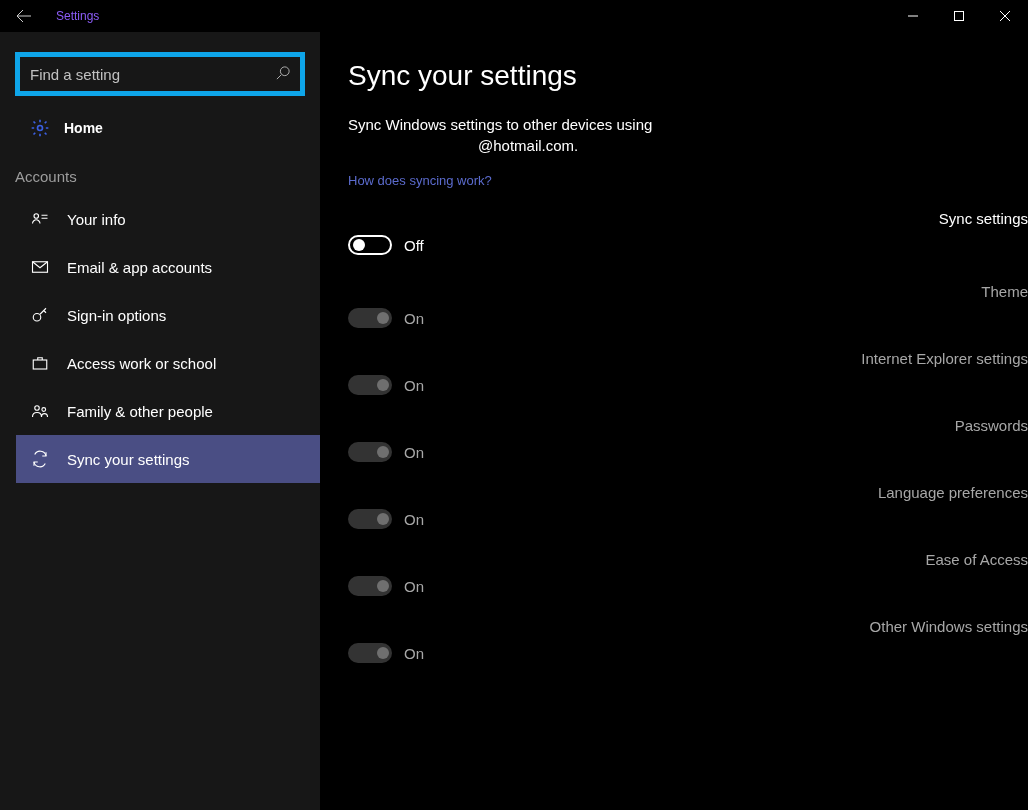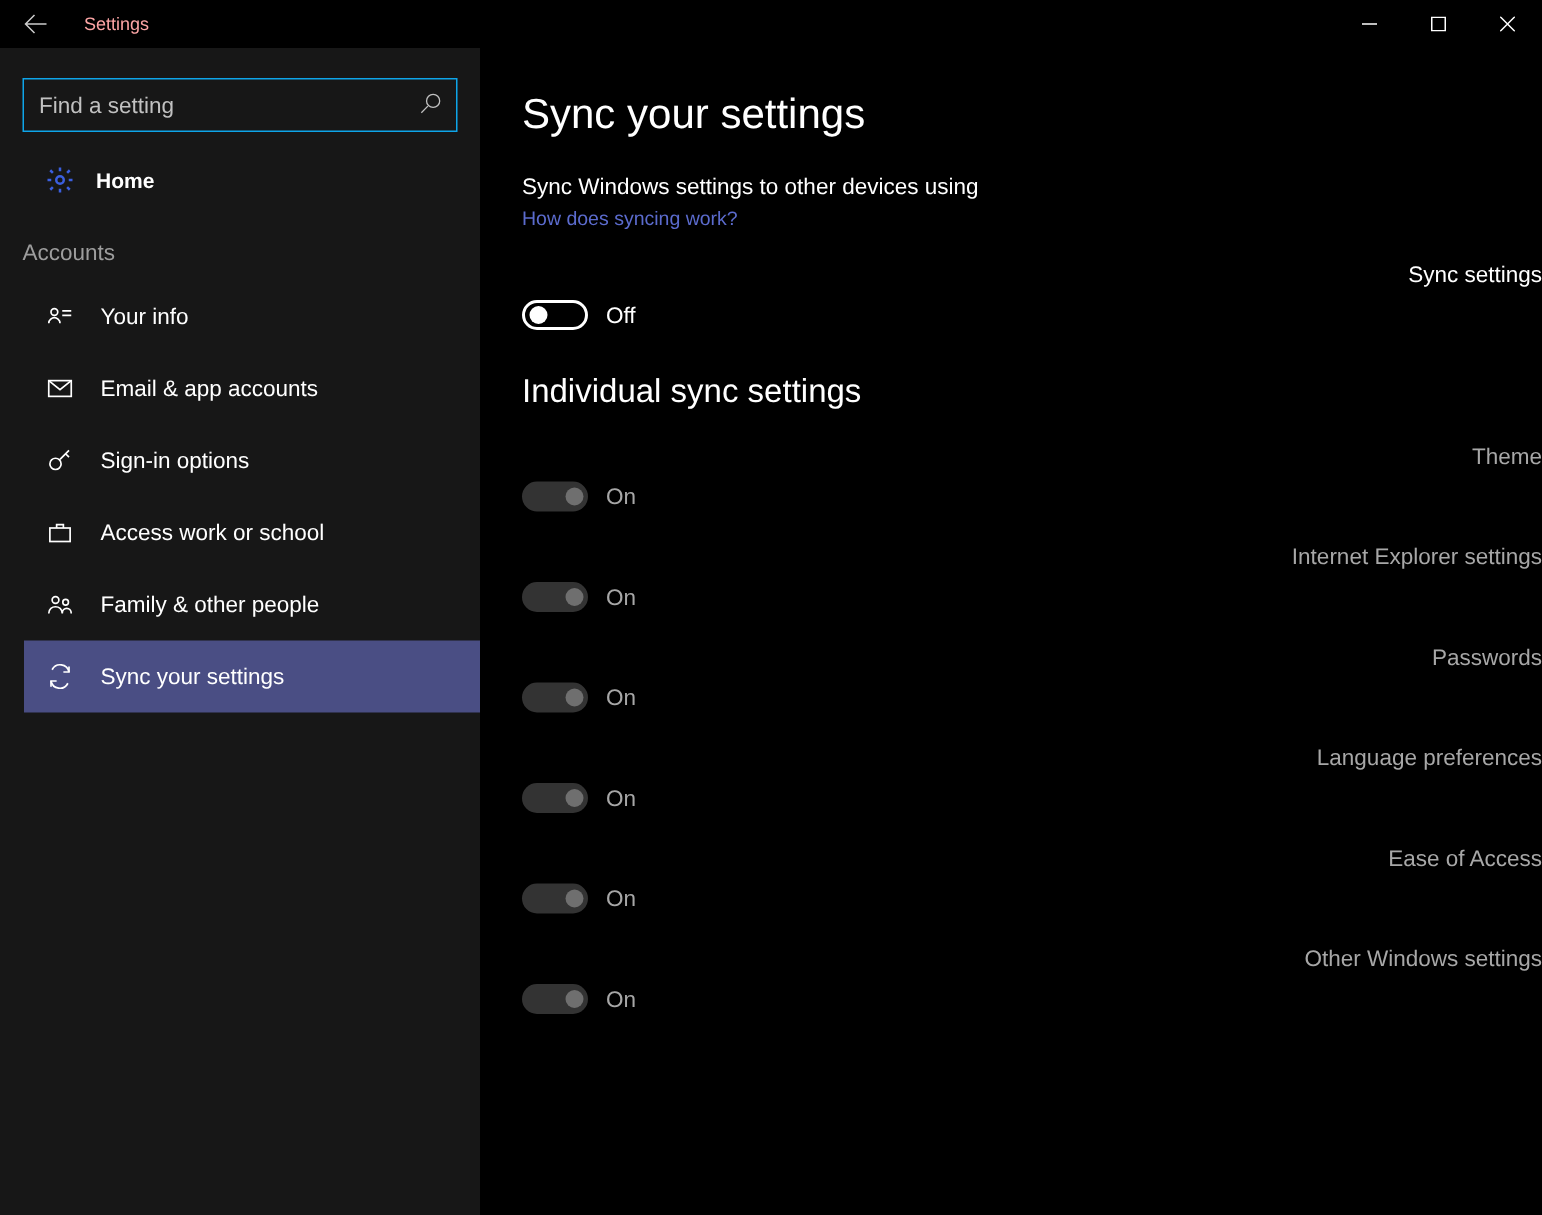--- a/index.html
+++ b/index.html
@@ -16,40 +16,40 @@
   .titlebar{
     height:32px;
     display:flex;align-items:center;
     background:#000;
   }
   .titlebar .back{
     width:48px;height:32px;display:flex;align-items:center;justify-content:center;
     color:#aaa;
   }
   .titlebar .title{
-    color:#fca5a5;font-size:12px;padding-left:8px;text-align:right;
+    color:#8b5cf6;font-size:12px;padding-left:8px;text-align:right;
   }
   .titlebar .spacer{flex:1;}
   .caption-btn{
     width:46px;height:32px;display:flex;align-items:center;justify-content:center;
     color:#fff;
   }
   
   .shell{display:flex;height:calc(100% - 32px);}
   .sidebar{
     width:320px;
     background:#171717;
     display:flex;flex-direction:column;
     padding-top:8px;
     box-sizing:border-box;
   }
   .searchbox{
     margin:12px 15px 10px 15px;
     height:34px;
-    border:1px solid #0ea5e9;
+    border:5px solid #0ea5e9;
     display:flex;align-items:center;
     padding:0 10px;
     color:#bbb;
   }
   .searchbox .placeholder{flex:1;color:#c1c1c1;font-size:15px;}
   .home-row{
     display:flex;align-items:center;
     height:44px;padding:0 30px;
     gap:14px;
     font-weight:600;
@@ -231,32 +231,32 @@
         </svg>
       </span>
       <span>Sync your settings</span>
     </div>
   </div>
 
   <div class="content">
     <h1 class="page-title">Sync your settings</h1>
 
     <div class="desc">Sync Windows settings to other devices using</div>
+    <div class="desc2">@hotmail.com.</div>
 
     <a class="link">How does syncing work?</a>
 
     <div class="field-label">Sync settings</div>
     <div class="toggle-row">
       <div class="toggle off-enabled">
           <div class="knob"></div>
         </div>
       <span class="toggle-state">Off</span>
     </div>
 
-    <h2 class="subheader">Individual sync settings</h2>
 
     <div>
       <div class="field-label dim">Theme</div>
       <div class="toggle-row tight">
         <div class="toggle on-disabled">
             <div class="knob"></div>
           </div>
         <span class="toggle-state dim">On</span>
       </div>
     </div>

